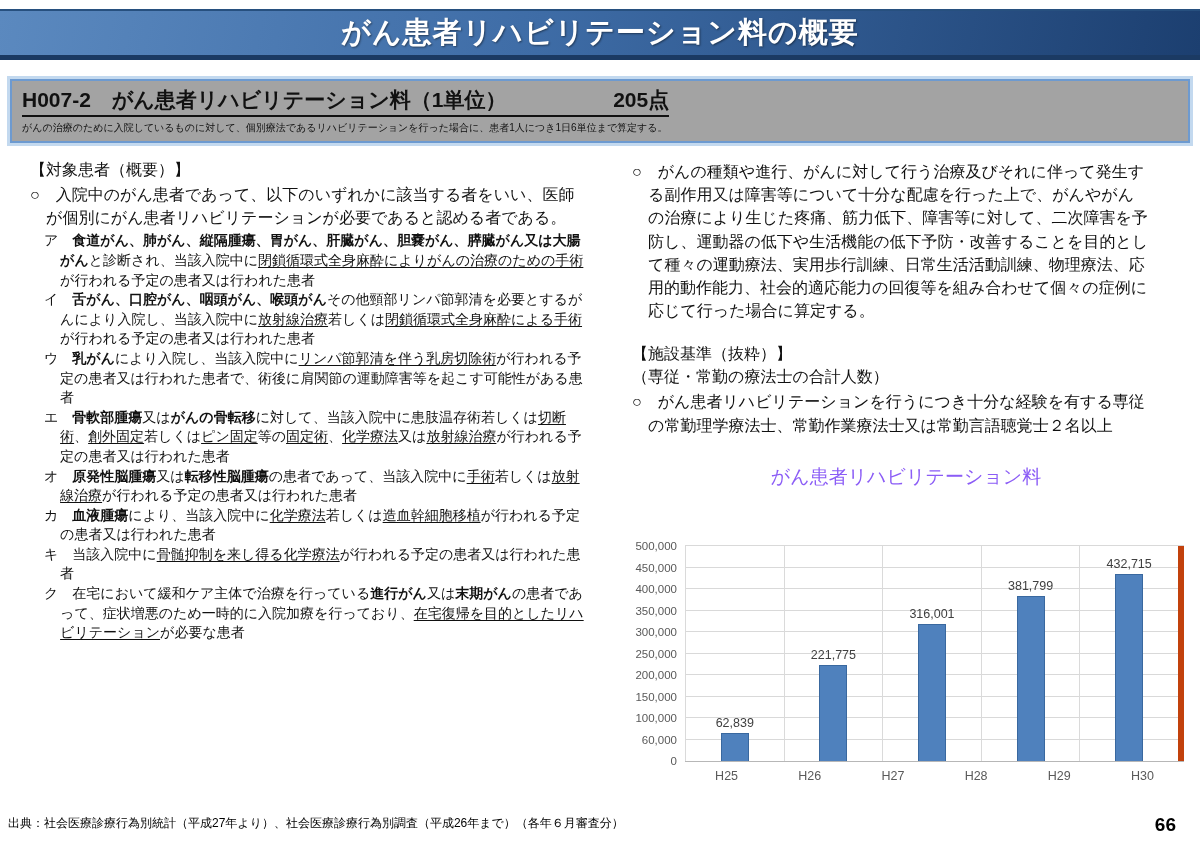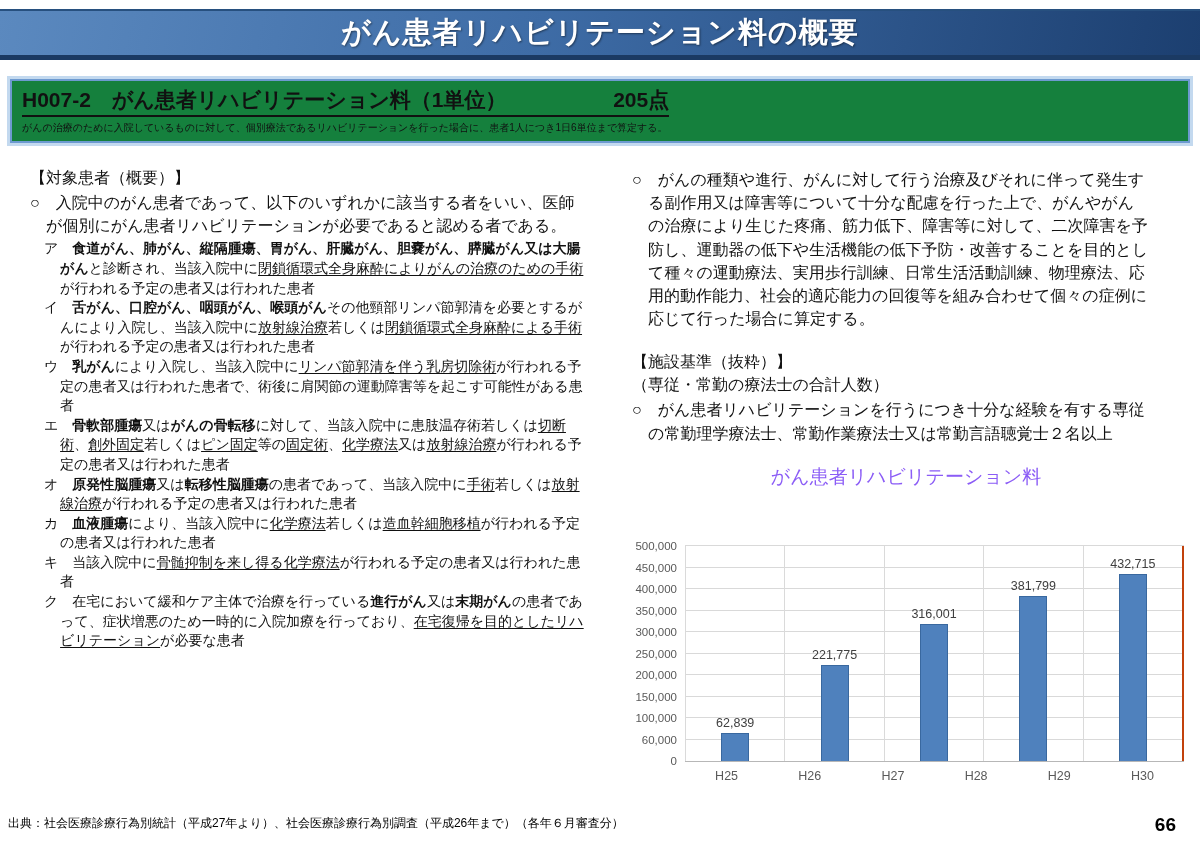--- a/index.html
+++ b/index.html
@@ -20,32 +20,32 @@
     display:flex;align-items:center;justify-content:center;
   }
   .banner h1{
     margin:0;font-size:29px;font-weight:bold;color:#ffffff;
     text-shadow:1px 1px 2px rgba(0,0,0,.45);letter-spacing:1px;
   }
 
   
   .header-box{
     position:absolute;top:79px;left:10px;right:10px;
-    background:#15803d;
+    background:#a3a3a3;
     border:2px solid #6d9ad0;
     box-shadow:0 0 0 3px #c3d9ef;
     padding:4px 10px 6px 10px;
   }
   .hb-title-row{font-size:21px;font-weight:bold;line-height:1.4;}
   .hb-underline{display:inline-block;border-bottom:2px solid #111;padding-bottom:1px;}
   .hb-gap{display:inline-block;width:95px;}
   .hb-subtitle{font-size:10px;margin-top:4px;line-height:1.35;}
 
   
-  .col{position:absolute;top:168px;}
+  .col{position:absolute;top:160px;}
   .col-left{left:30px;width:560px;}
   .col-right{left:632px;width:518px;}
   .sec-heading{font-size:16px;margin:0 0 2px 0;}
   .body-para{
     font-size:16px;line-height:1.45;margin:0;
     padding-left:1em;text-indent:-1em;
   }
   .col-right .body-para{margin-bottom:2px;}
   .mt{margin-top:22px;}
   .items{margin-left:14px;margin-top:2px;}
@@ -69,21 +69,21 @@
     font-size:11.5px;color:#595959;transform:translateY(50%);
     white-space:nowrap;
   }
   .plot{flex:1;position:relative;height:215px;border-bottom:1px solid #b7b7b7;}
   .gridline{position:absolute;left:0;right:0;height:1px;background:#d9d9d9;}
   .slots{position:absolute;inset:0;display:flex;}
   .slot{
     flex:1;display:flex;flex-direction:column;justify-content:flex-end;
     align-items:center;border-left:1px solid #dadada;
   }
-  .slot:last-child{border-right:2px solid #c2410c;}
+  .slot:last-child{border-right:6px solid #c2410c;}
   .bar{width:26px;background:#4f81bd;border:1px solid #39689f;border-bottom:none;}
   .bar-label{font-size:12.5px;color:#404040;margin-bottom:3px;white-space:nowrap;}
   .x-axis-row{display:flex;}
   .x-spacer{width:57px;}
   .x-axis{flex:1;display:flex;}
   .x-label{flex:1;text-align:center;font-size:12.5px;color:#595959;padding-top:7px;}
 
   
   .source{position:absolute;left:8px;bottom:12px;font-size:12px;color:#000;}
   .page-num{position:absolute;right:24px;bottom:8px;font-size:19px;font-weight:bold;color:#000;}

